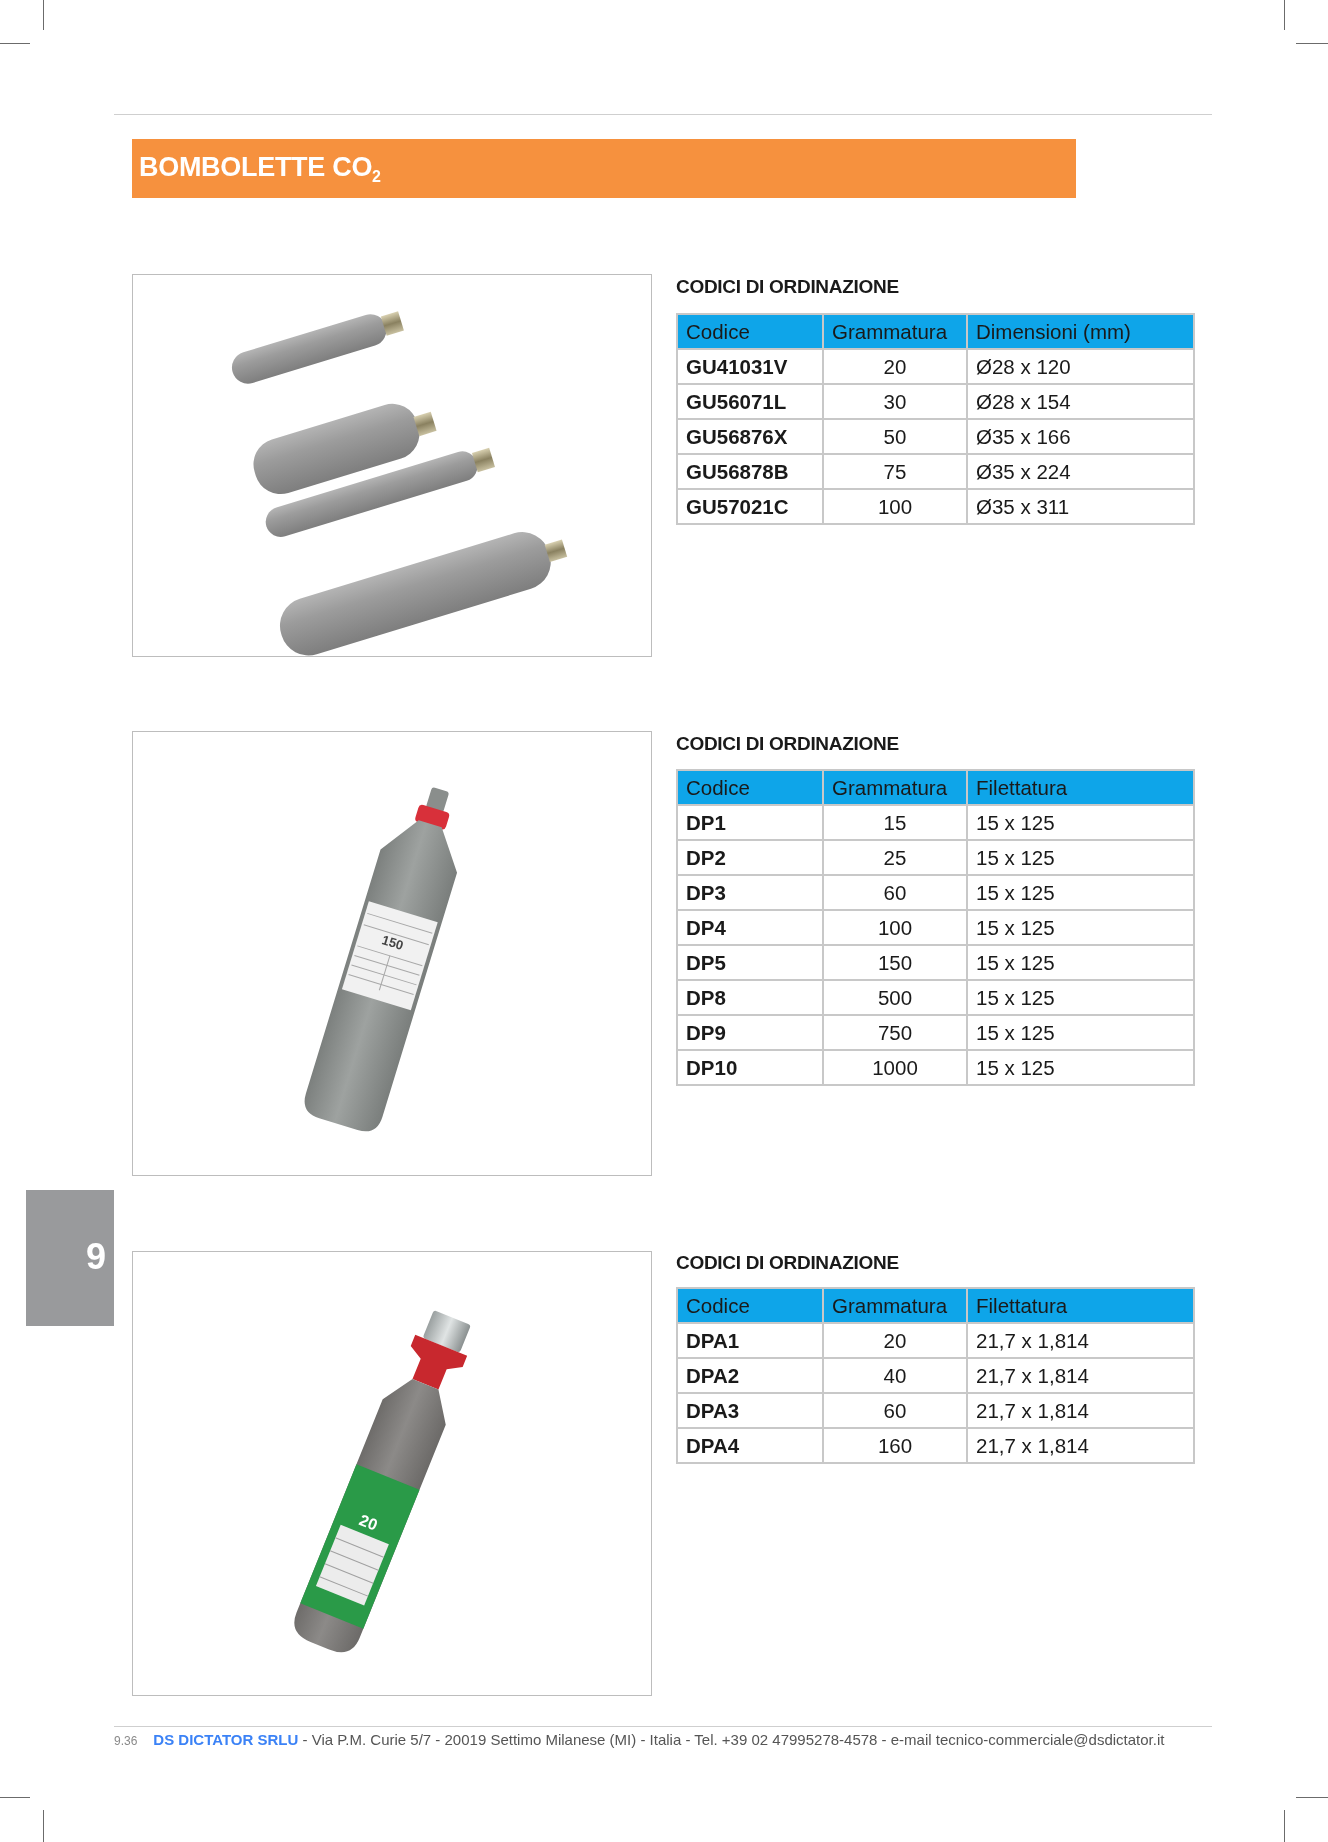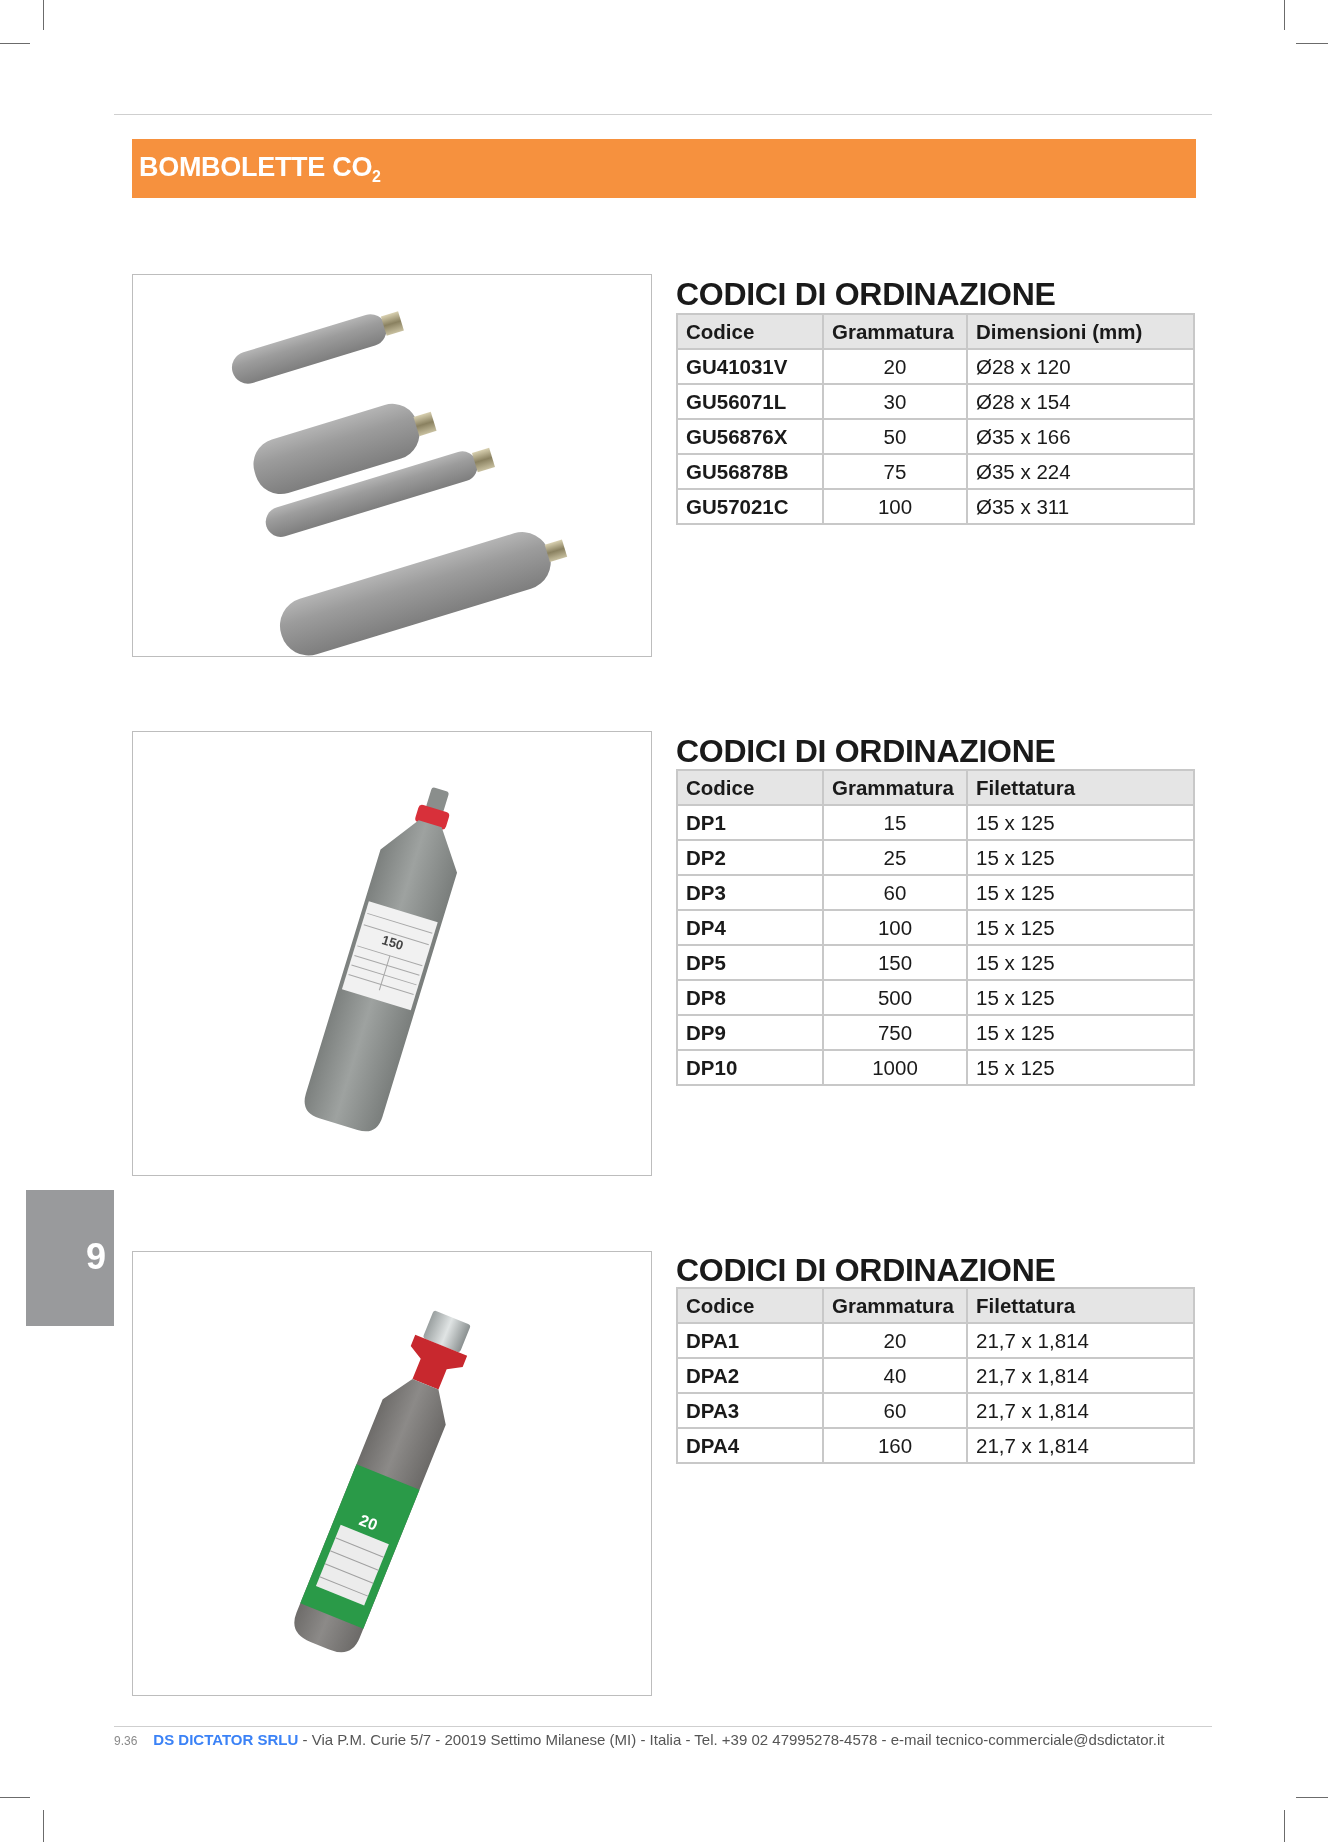--- a/index.html
+++ b/index.html
@@ -3,45 +3,45 @@
 <meta charset="utf-8">
 <style>
   html, body { margin:0; padding:0; }
   body {
     width:1328px; height:1842px; position:relative; background:#ffffff;
     font-family:"Liberation Sans", sans-serif; color:#1a1a1a; overflow:hidden;
   }
   .crop { position:absolute; background:#6b6b6b; }
   .rule-top { position:absolute; left:114px; top:114px; width:1098px; height:1px; background:#cfcfcf; }
   .banner {
-    position:absolute; left:132px; top:139px; width:1064px; height:59px;
+    position:absolute; left:132px; top:139px; width:944px; height:59px;
     background:#f6913e;
   }
   .banner-title {
     position:absolute; left:7px; top:13px; font-size:27px; font-weight:bold; color:#ffffff;
     letter-spacing:-0.3px;
   }
   .banner-title sub { font-size:16px; vertical-align:-6px; line-height:0; }
   .imgbox {
     position:absolute; left:132px; width:518px; border:1px solid #bdbdbd; background:#fff;
   }
   .imgbox svg { position:absolute; left:0; top:0; }
   .section-title {
-    position:absolute; left:676px; font-size:32px; font-weight:bold; color:#1a1a1a;
+    position:absolute; left:676px; font-size:19px; font-weight:bold; color:#1a1a1a;
     letter-spacing:-0.3px;
     text-align:center;
   }
   table.codes {
     position:absolute; left:676px; width:519px; border-collapse:collapse;
     font-size:20.5px; color:#1a1a1a;
   }
   table.codes th, table.codes td {
     border:2px solid #c8c8c8; height:33px; padding:0 8px; text-align:left;
   }
-  table.codes th { background:#e5e5e5; font-weight:bold; height:33px; }
+  table.codes th { background:#0ea5e9; font-weight:normal; height:33px; }
   table.codes td.code { font-weight:bold; }
   table.codes td.num { text-align:center; }
   table.codes col.c1 { width:146px; }
   table.codes col.c2 { width:144px; }
   .side-tab {
     position:absolute; left:26px; top:1190px; width:88px; height:136px; background:#999a9c;
   }
   .side-tab-num {
     position:absolute; right:8px; top:46px; font-size:36px; font-weight:bold; color:#ffffff;
   }

